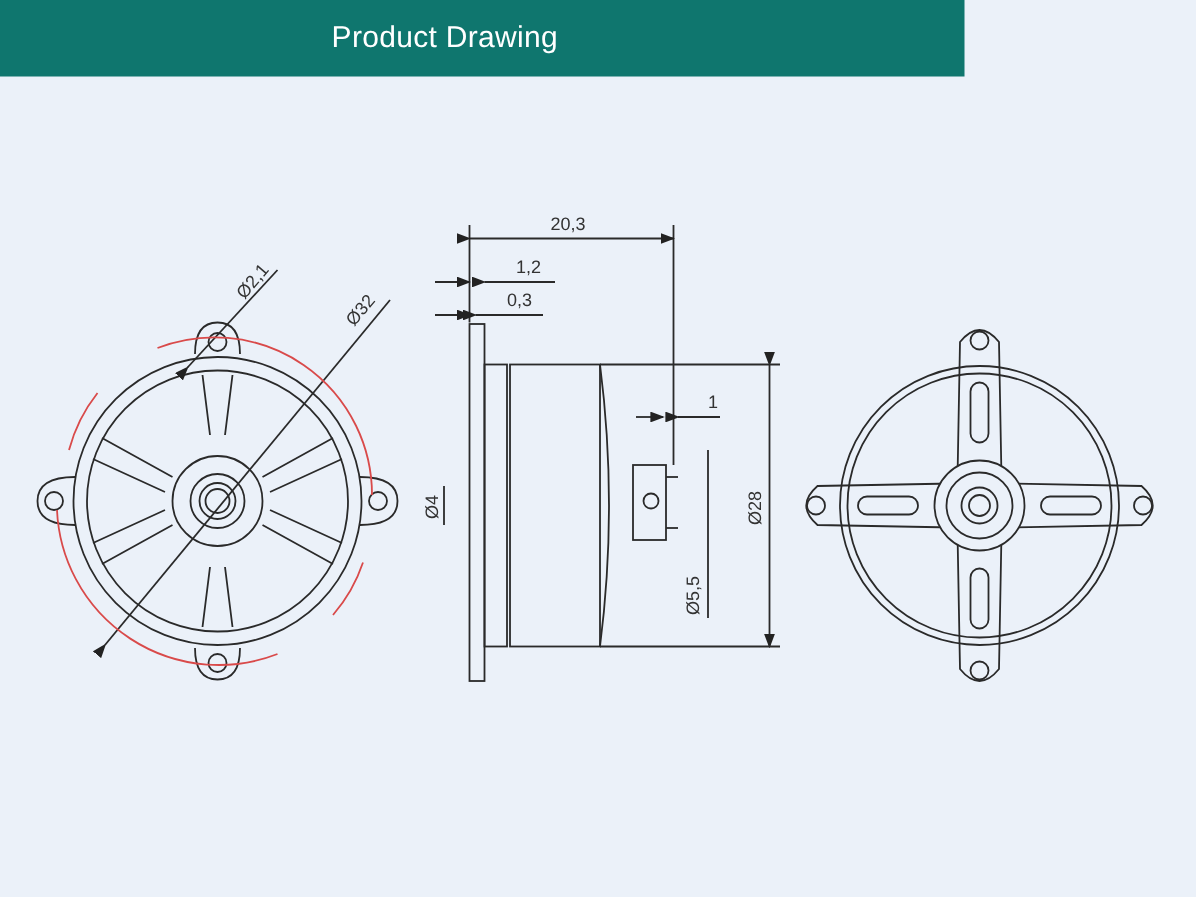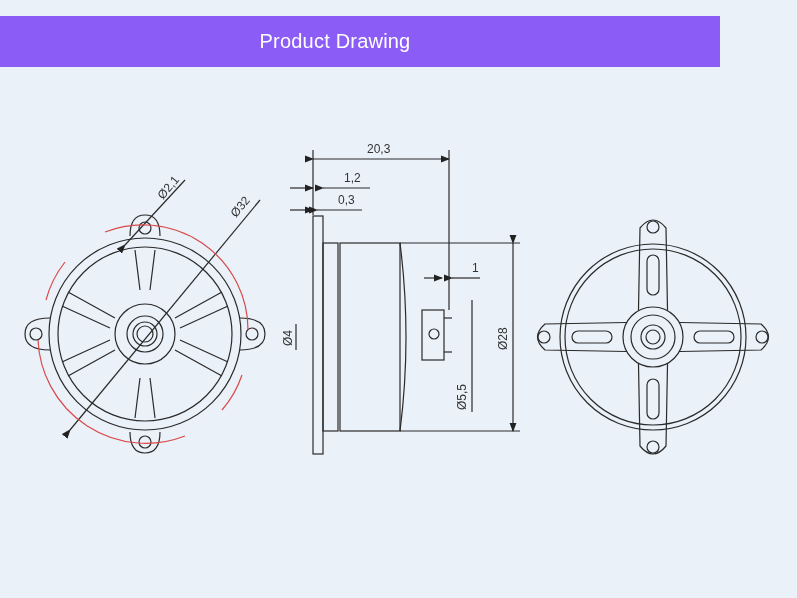--- a/index.html
+++ b/index.html
@@ -1,17 +1,17 @@
 <!DOCTYPE html>
 <html><head>
 <meta charset="utf-8">
 <style>
   html,body{margin:0;padding:0;}
   body{width:797px;height:598px;background:#ebf1f9;overflow:hidden;font-family:"Liberation Sans",sans-serif;position:relative;}
-  .header{position:absolute;left:0;top:16px;width:720px;height:51px;background:#8b5cf6;display:flex;align-items:center;justify-content:center;}
+  .header{position:absolute;left:0;top:0;width:643px;height:51px;background:#0f766e;display:flex;align-items:center;justify-content:center;}
   .header-title{color:#ffffff;font-size:20px;font-family:"Liberation Sans",sans-serif;letter-spacing:0.2px;margin-left:-50px;}
   .canvas{position:absolute;left:0;top:51px;width:797px;height:547px;}
   svg text{font-family:"Liberation Sans",sans-serif;font-size:12px;fill:#333;}
 </style>
 </head>
 <body>
 
 <div class="header">
   <span class="header-title">Product Drawing</span>
 </div>

